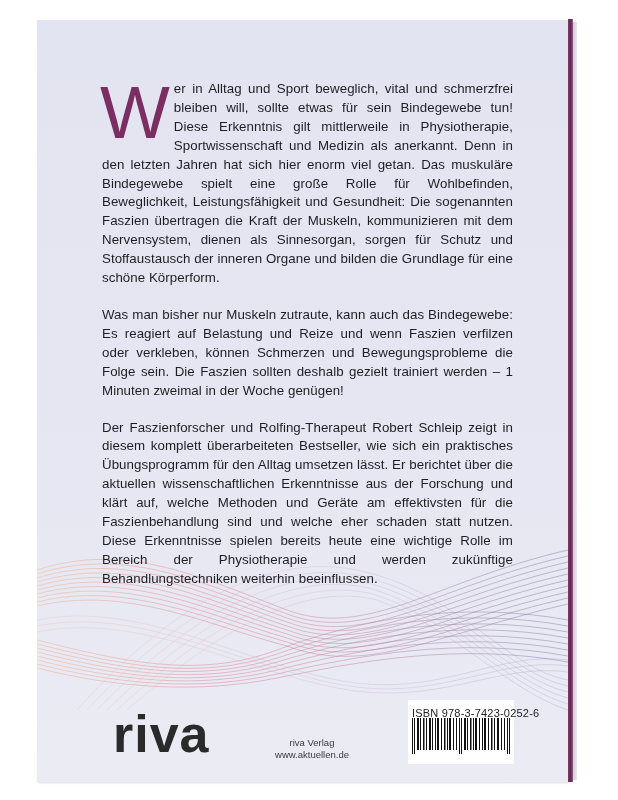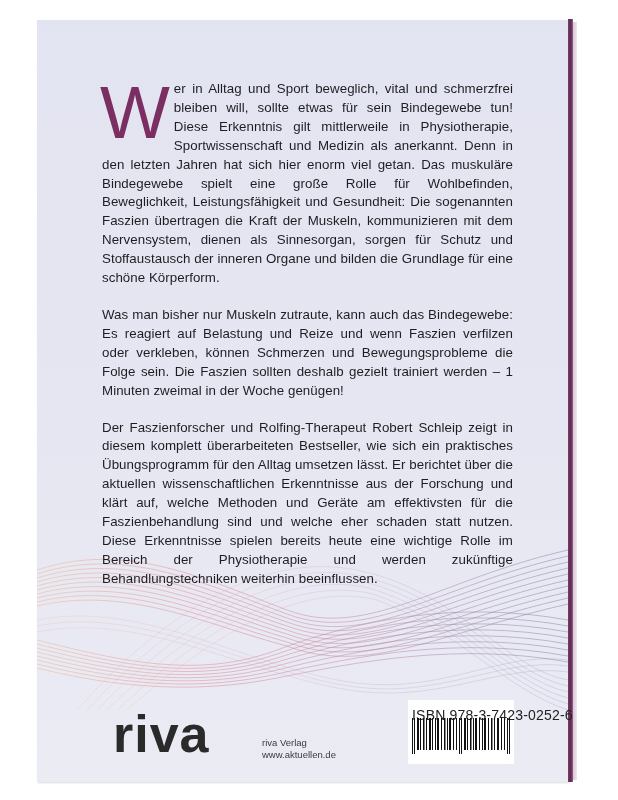--- a/index.html
+++ b/index.html
@@ -29,29 +29,29 @@
   .dropcap {
     float:left; font-size:74px; line-height:58px; color:#7b2e61;
     margin:4px 6px 0 -2px; font-weight:normal; letter-spacing:-2px;
   }
   .waves { position:absolute; left:37px; top:540px; width:531px; height:170px; }
   .logo {
     position:absolute; left:101px; top:708px; font-size:52px; font-weight:bold;
     color:#2a2a2a; letter-spacing:1px; line-height:52px;margin-left:12px;
   }
   .publisher {
-    position:absolute; left:262px; top:737px; width:100px; text-align:left;
+    position:absolute; left:262px; top:737px; width:100px; text-align:center;
     font-size:9.5px; line-height:12px; color:#3a3a40;
   }
   .isbn-box {
     position:absolute; left:408px; top:700px; width:106px; height:64px;
     background:#ffffff;
   }
   .isbn-label {
-    position:absolute; left:412px; top:707px; font-size:14px; color:#222; letter-spacing:0.2px;
+    position:absolute; left:412px; top:707px; font-size:11px; color:#222; letter-spacing:0.2px;
   }
   .barcode { position:absolute; left:411px; top:718px; width:100px; height:40px; }
 </style>
 </head>
 <body>
 
 <div class="book"></div>
 <div class="spine-edge"></div>
 <div class="spine-page"></div>
 

